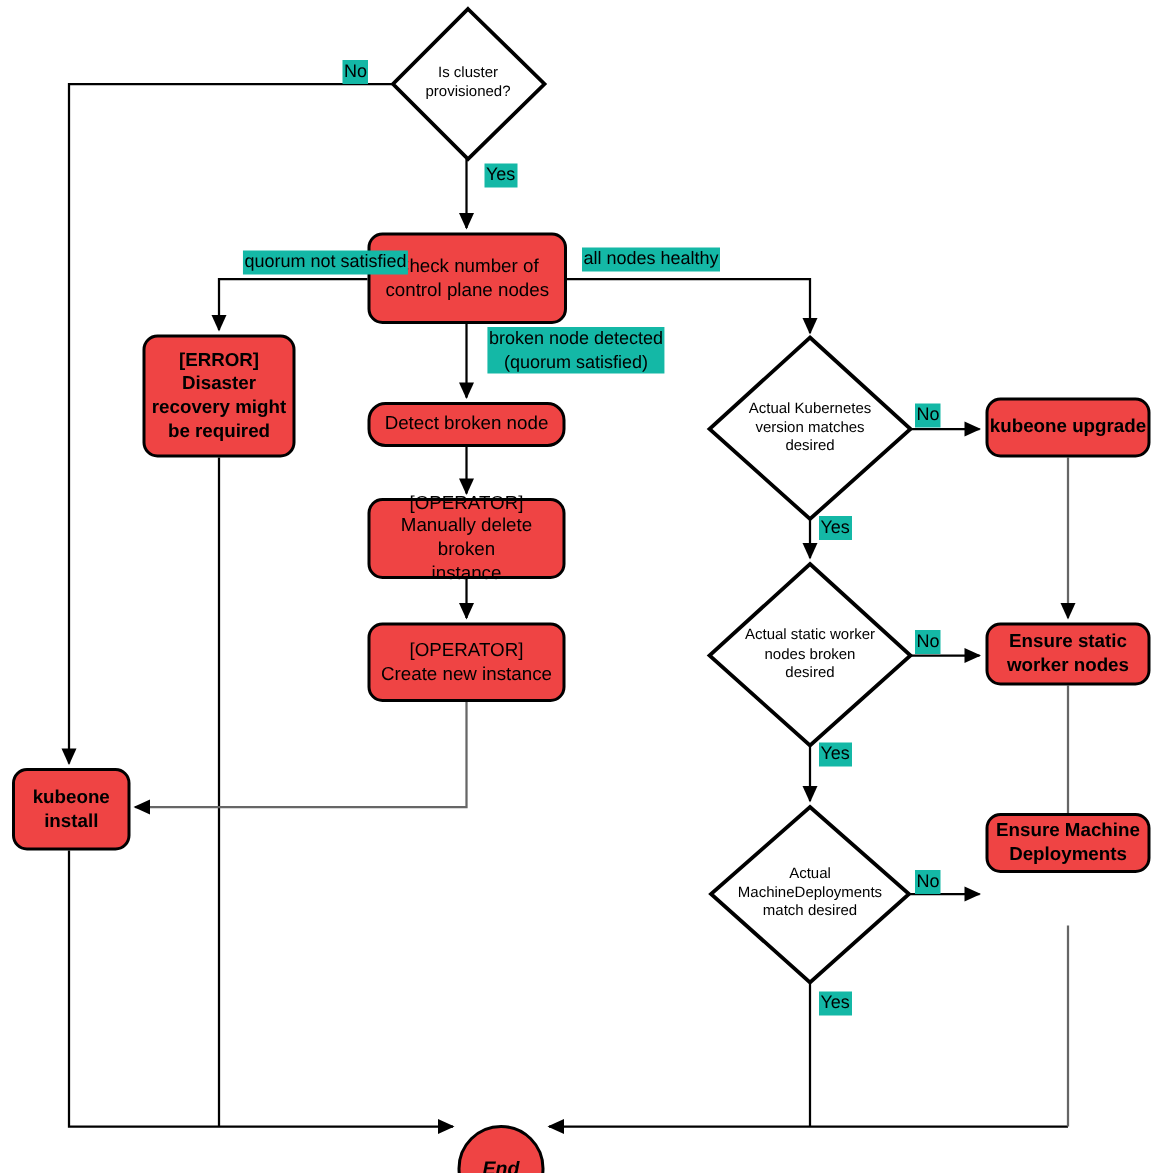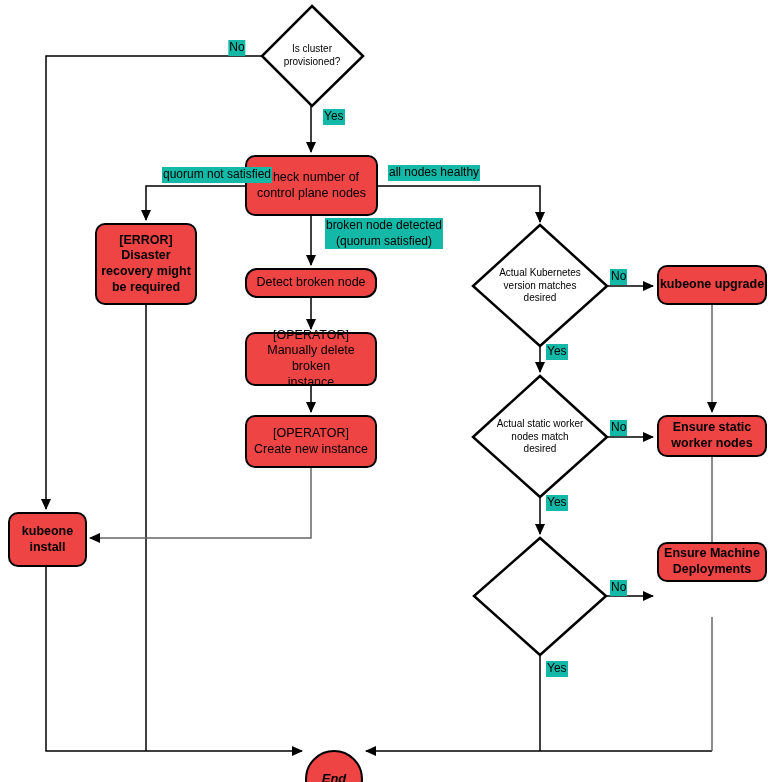--- a/index.html
+++ b/index.html
@@ -122,22 +122,25 @@
     <polygon points="540,376 607,437 540,497 473,437" fill="#ffffff" stroke="#000000" stroke-width="2.5"></polygon>
     <polygon points="540,538 606,596 540,655 474,596" fill="#ffffff" stroke="#000000" stroke-width="2.5"></polygon>
   </svg>
 
   <div class="diamond-text t-provisioned">Is cluster
 provisioned?</div>
   <div class="diamond-text t-k8sver">Actual Kubernetes
 version matches
 desired</div>
   <div class="diamond-text t-static">Actual static worker
-nodes match
+nodes broken
 desired</div>
+  <div class="diamond-text t-md">Actual
+MachineDeployments
+match desired</div>
 
   <div class="node n-check">Check number of
 control plane nodes</div>
   <div class="node n-error bold">[ERROR]
 Disaster
 recovery might
 be required</div>
   <div class="node n-detect">Detect broken node</div>
   <div class="node n-opdel">[OPERATOR]
 Manually delete broken

